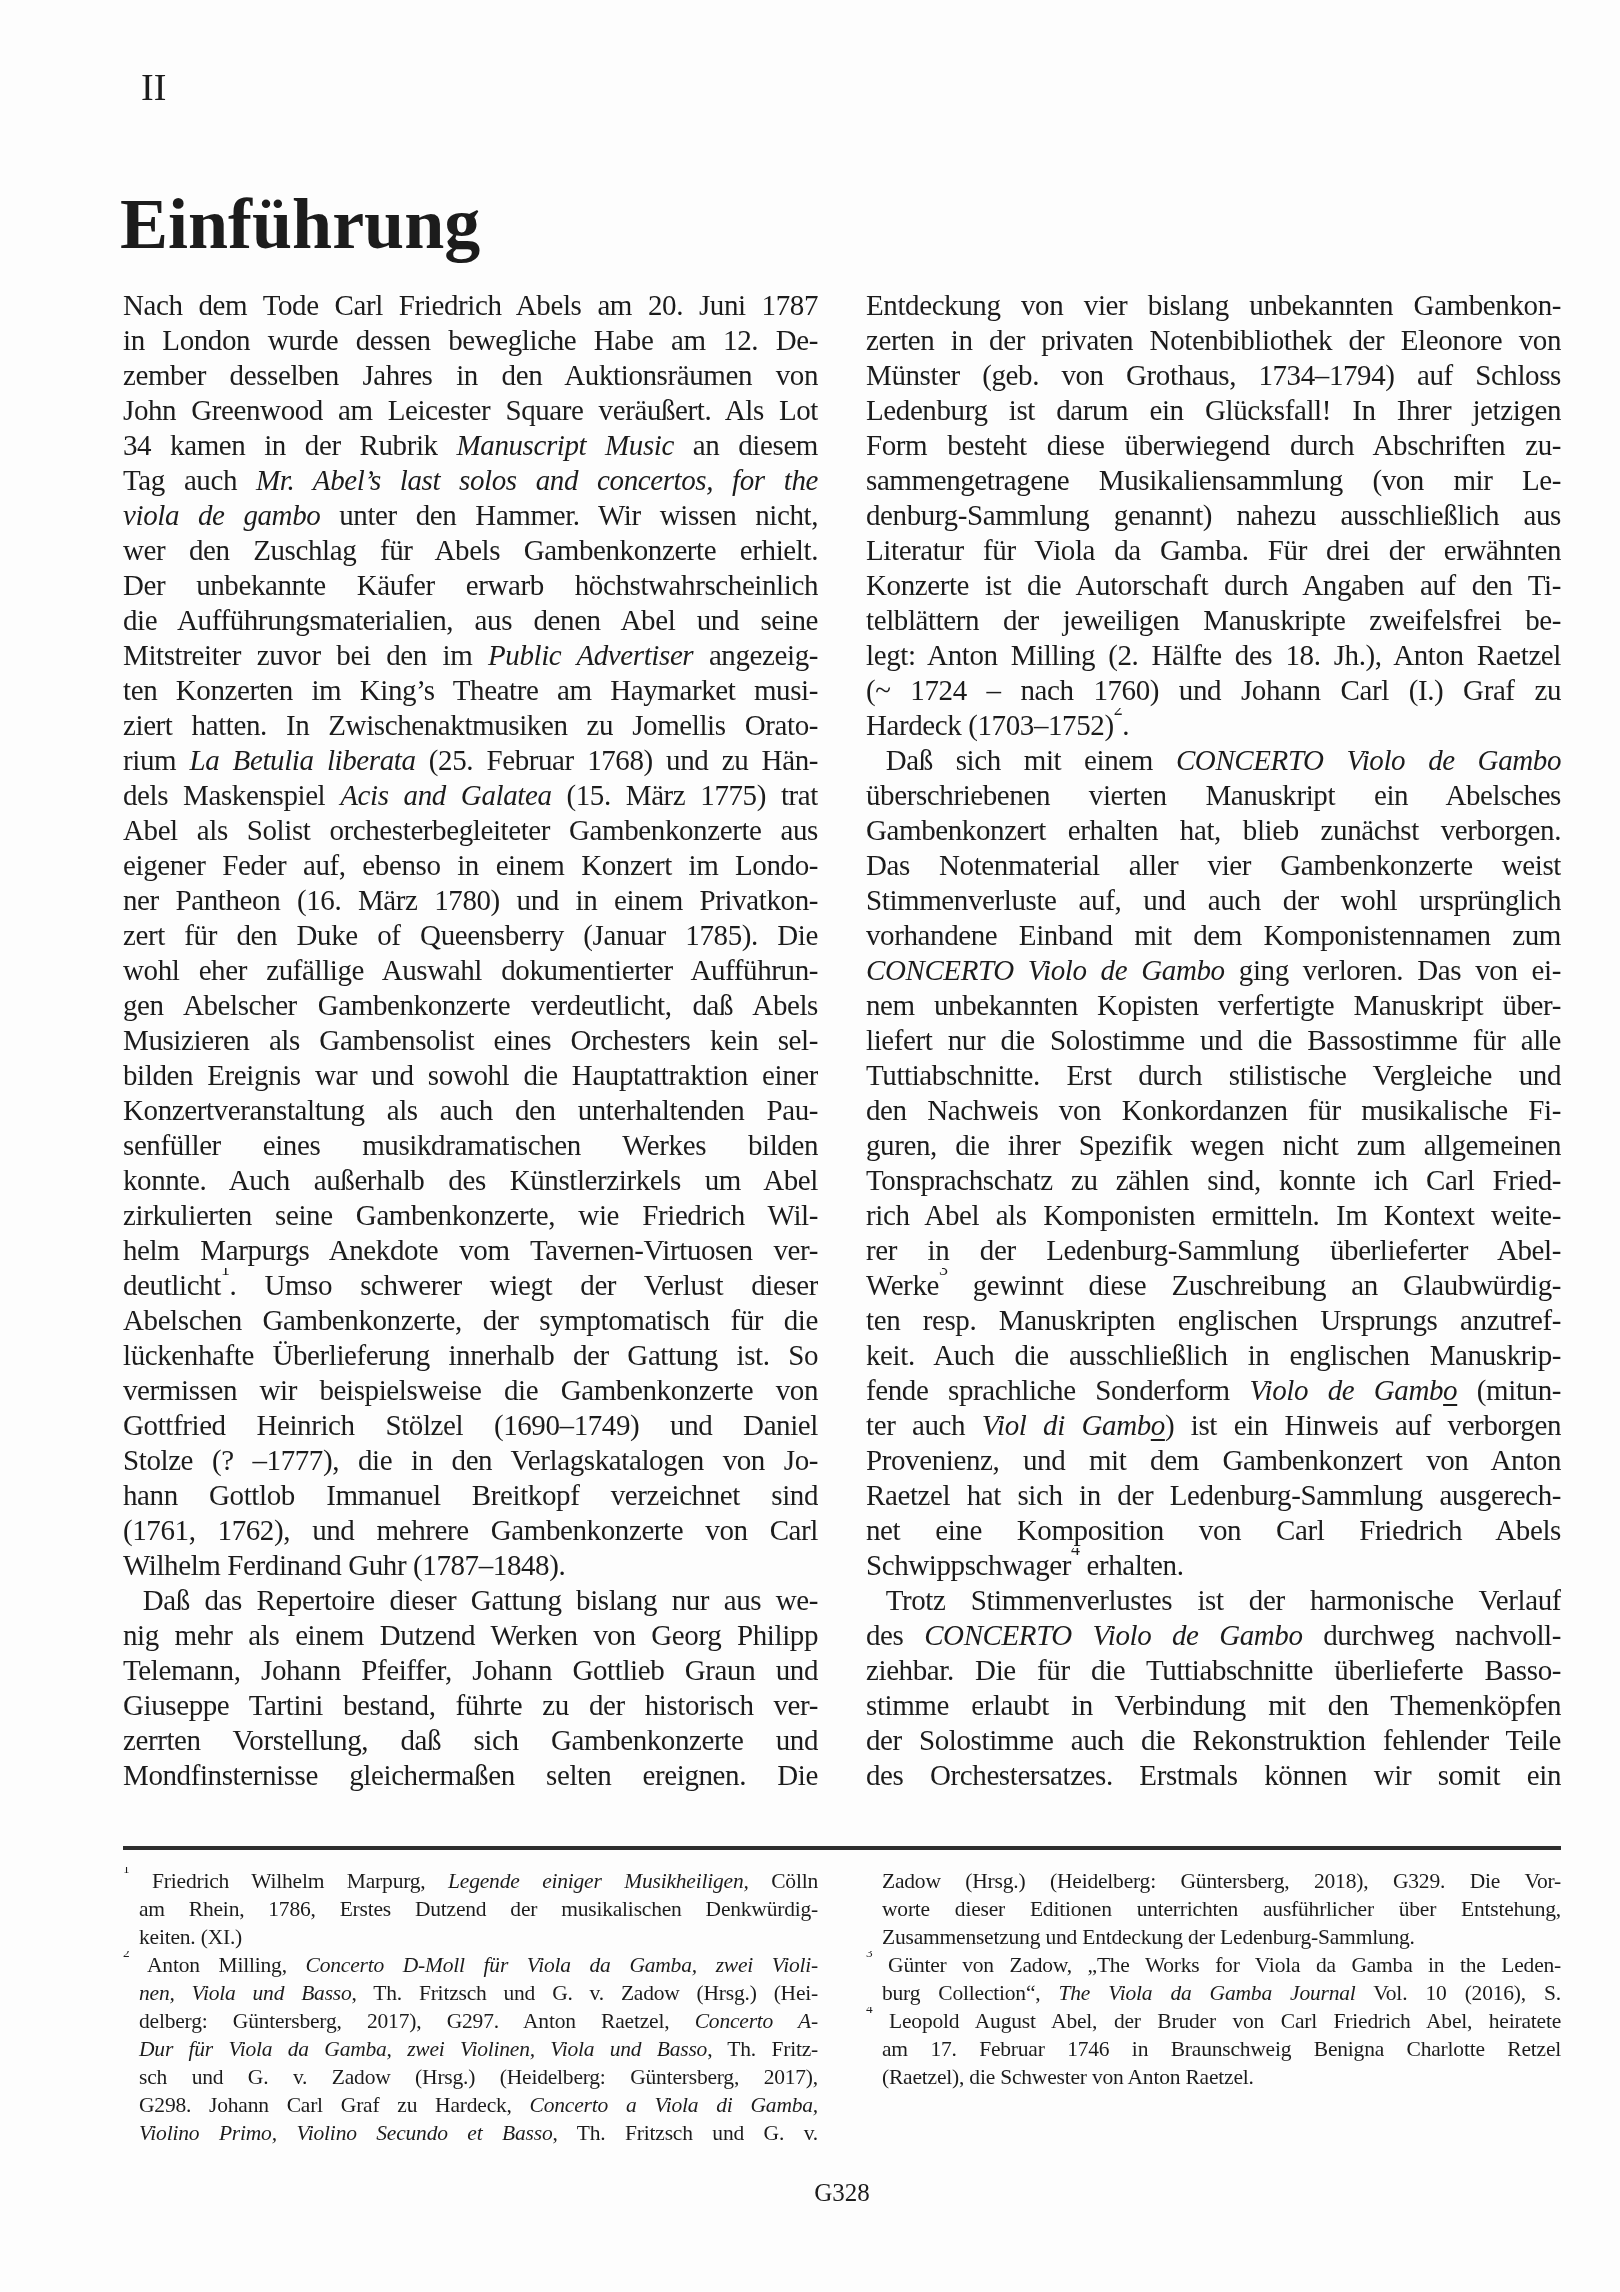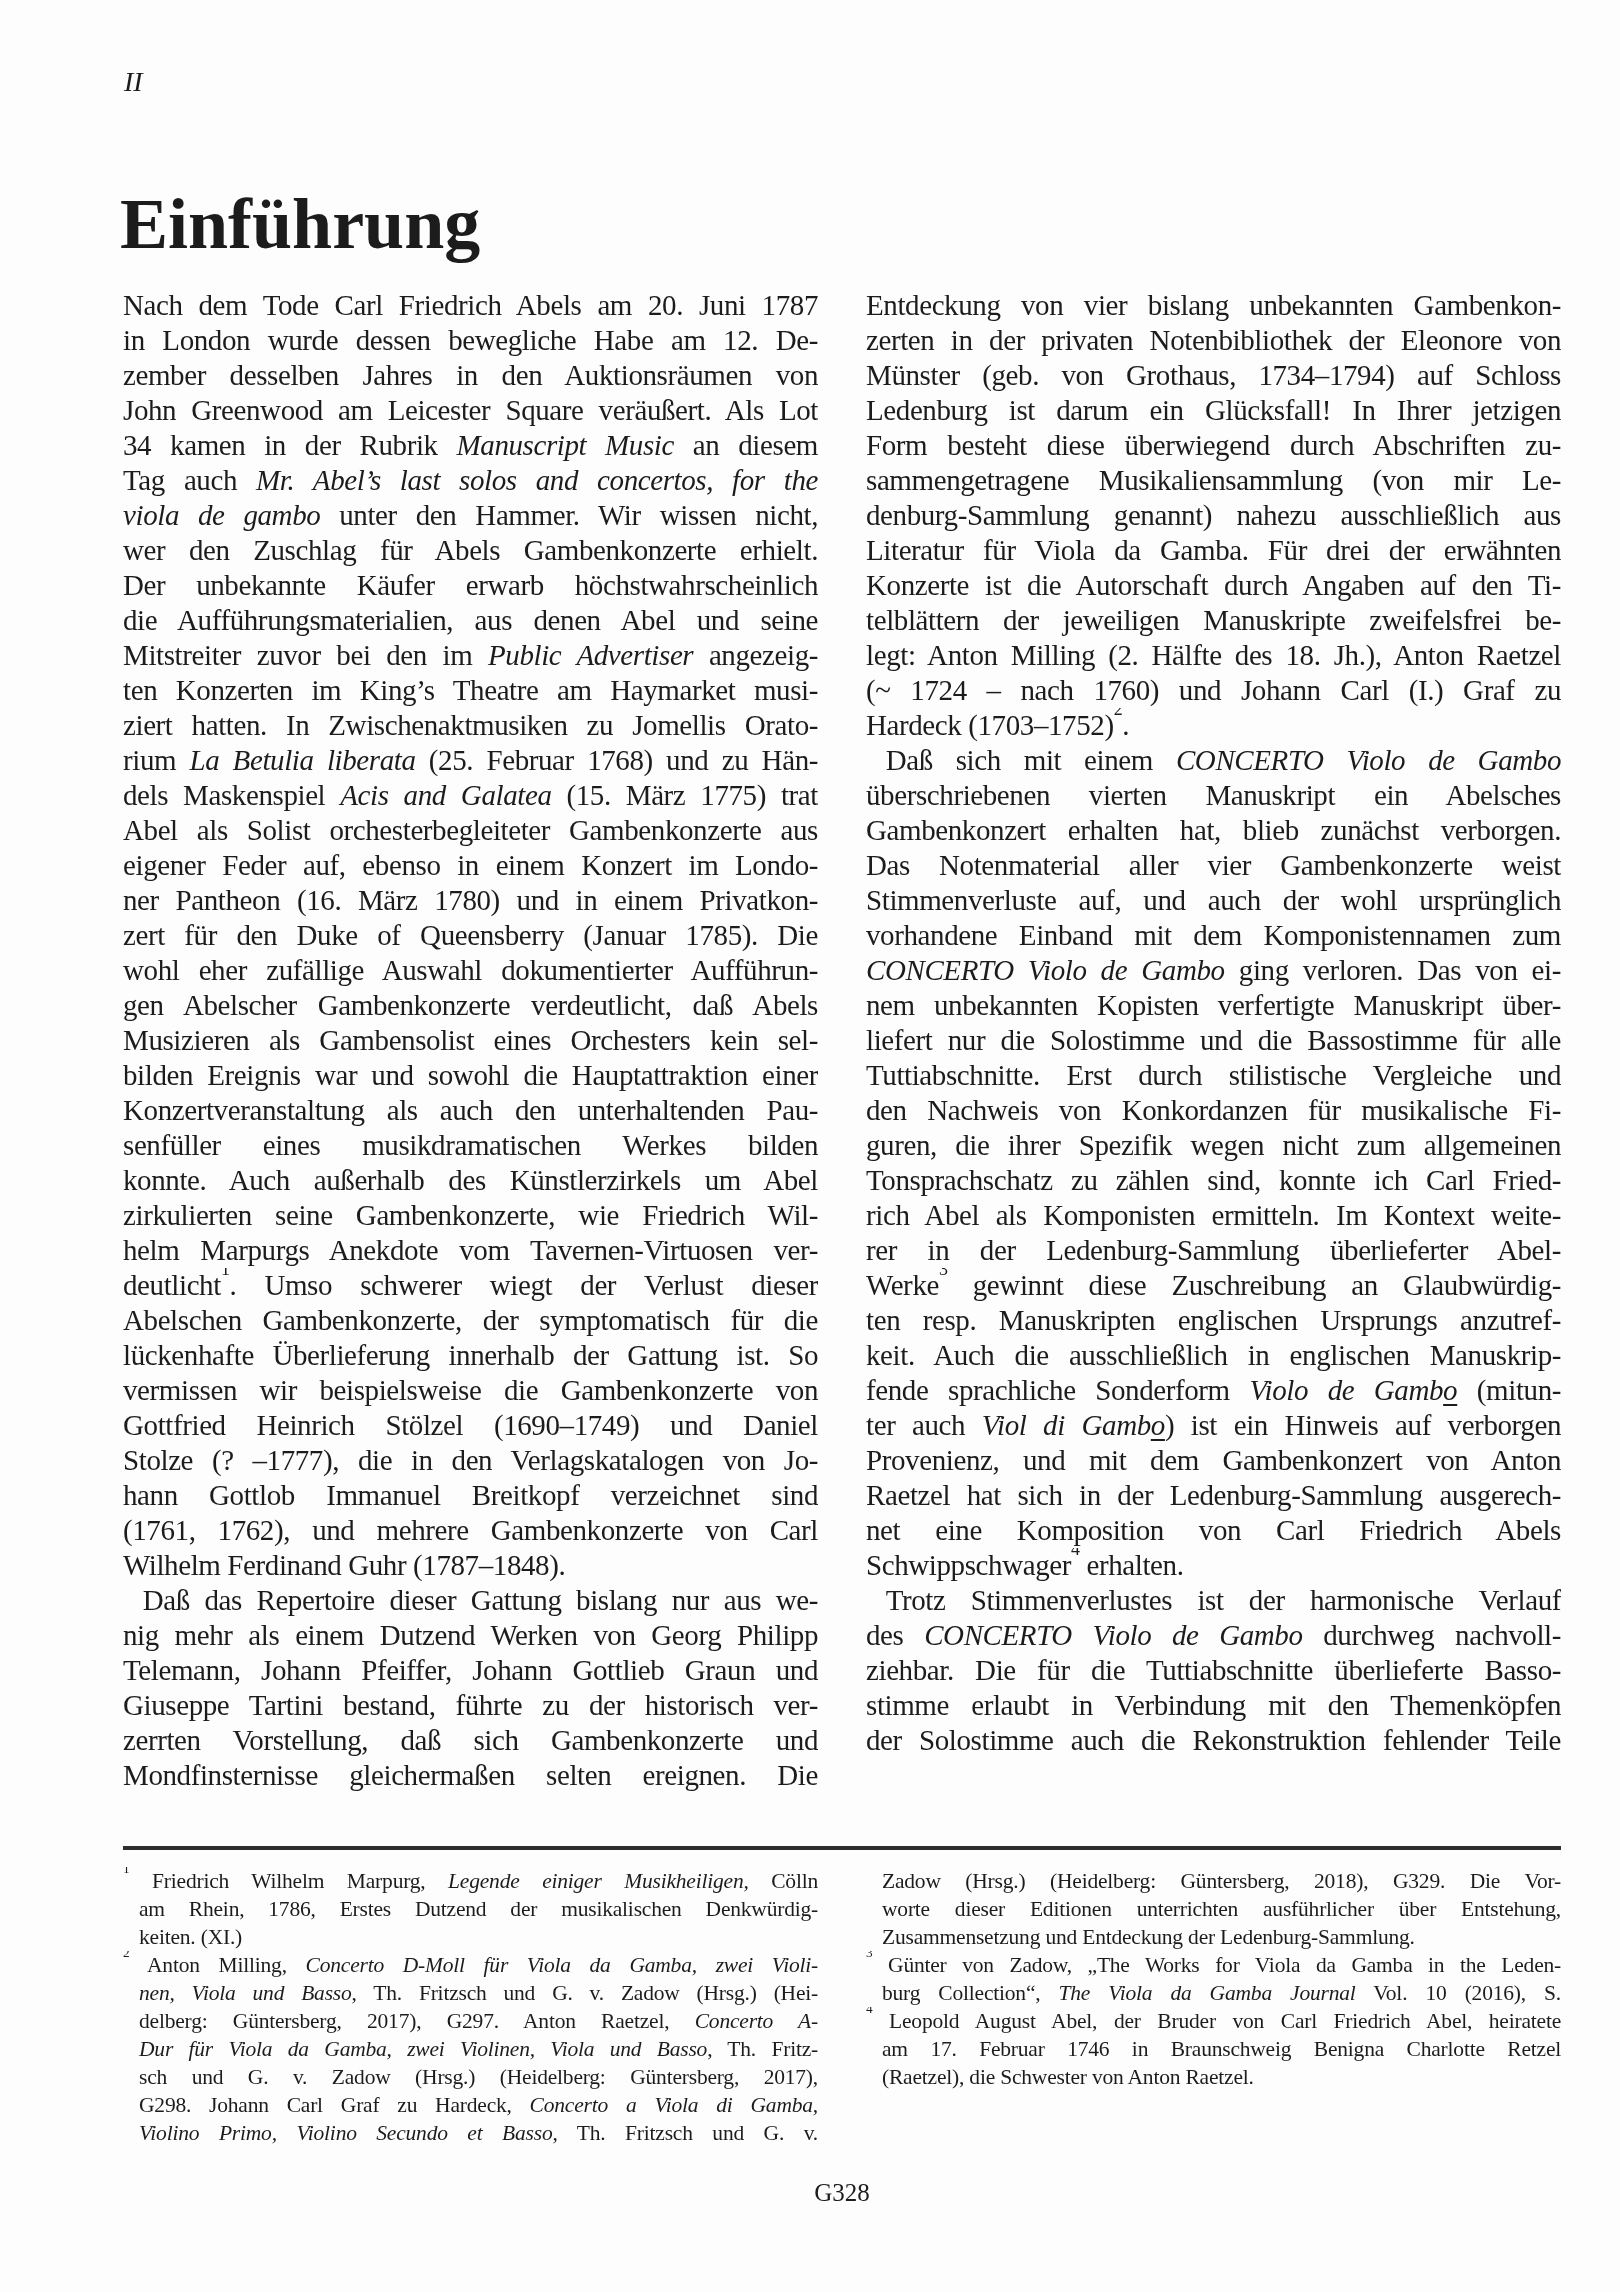--- a/index.html
+++ b/index.html
@@ -5,22 +5,22 @@
   html,body { margin:0; padding:0; }
   .page {
     position:relative;
     width:1620px; height:2293px;
     background:var(--paper,#fdfdfd);
     color:var(--ink,#1c1c1c);
     font-family:"Liberation Serif","DejaVu Serif",serif;
     overflow:hidden;
   }
   .folio {
-    position:absolute; left:124px; top:68px;
-    font-size:28px; font-style:italic; line-height:1;
+    position:absolute; left:141px; top:68px;
+    font-size:38px; line-height:1;
   }
   .title {
     position:absolute; left:120px; top:188px; margin:0;
     font-size:72px; font-weight:bold; line-height:1;
   }
   .col { position:absolute; width:695px; }
   #body-left  { left:123px; top:288px; }
   #body-right { left:866px; top:288px; }
   .line {
     font-size:29px; line-height:35px; height:35px;
@@ -141,20 +141,21 @@
       <div class="line"><span>ter auch </span><span class="it">Viol di Gamb</span><span class="it ul">o</span><span>) ist ein Hinweis auf verborgen</span></div>
       <div class="line"><span>Provenienz, und mit dem Gambenkonzert von Anton</span></div>
       <div class="line"><span>Raetzel hat sich in der Ledenburg-Sammlung ausgerech-</span></div>
       <div class="line"><span>net eine Komposition von Carl Friedrich Abels</span></div>
       <div class="line e"><span>Schwippschwager</span><sup>4</sup><span> erhalten.</span></div>
       <div class="line p"><span>Trotz Stimmenverlustes ist der harmonische Verlauf</span></div>
       <div class="line"><span>des </span><span class="it">CONCERTO Violo de Gambo</span><span> durchweg nachvoll-</span></div>
       <div class="line"><span>ziehbar. Die für die Tuttiabschnitte überlieferte Basso-</span></div>
       <div class="line"><span>stimme erlaubt in Verbindung mit den Themenköpfen</span></div>
       <div class="line"><span>der Solostimme auch die Rekonstruktion fehlender Teile</span></div>
+      <div class="line"><span>des Orchestersatzes. Erstmals können wir somit ein</span></div>
     </div>
 
   <div class="fnrule"></div>
 
   <div class="col" id="fn-left">
       <div class="fn-line fs"><sup>1</sup><span> Friedrich Wilhelm Marpurg, </span><span class="it">Legende einiger Musikheiligen,</span><span> Cölln</span></div>
       <div class="fn-line"><span>am Rhein, 1786, Erstes Dutzend der musikalischen Denkwürdig-</span></div>
       <div class="fn-line e"><span>keiten. (XI.)</span></div>
       <div class="fn-line fs"><sup>2</sup><span> Anton Milling, </span><span class="it">Concerto D-Moll für Viola da Gamba, zwei Violi-</span></div>
       <div class="fn-line"><span class="it">nen, Viola und Basso</span><span>, Th. Fritzsch und G. v. Zadow (Hrsg.) (Hei-</span></div>

